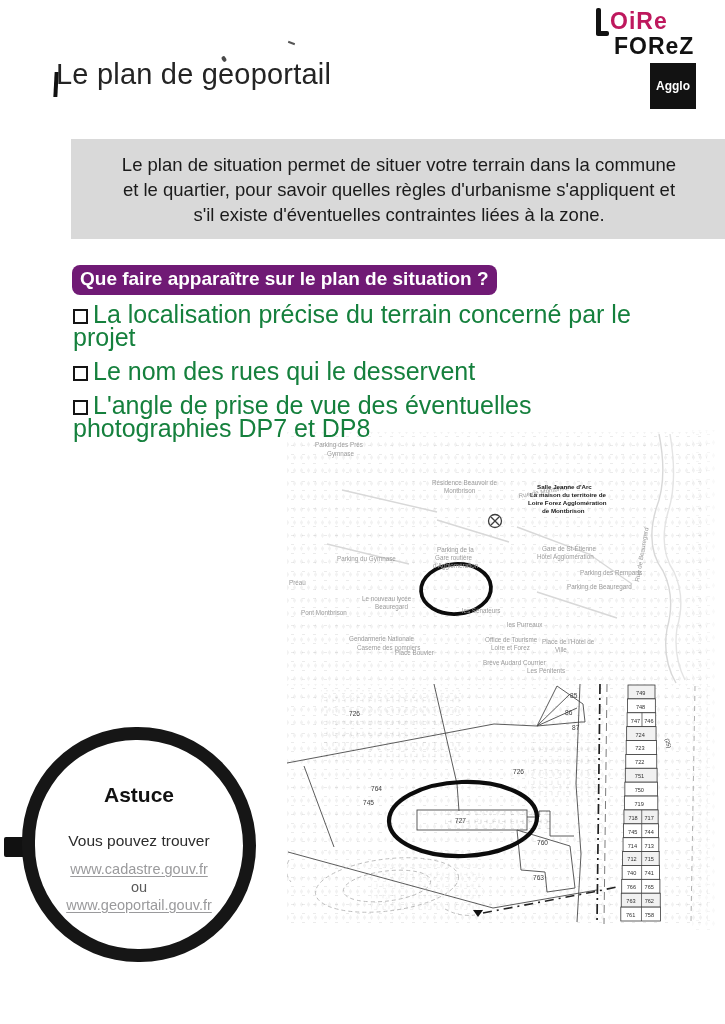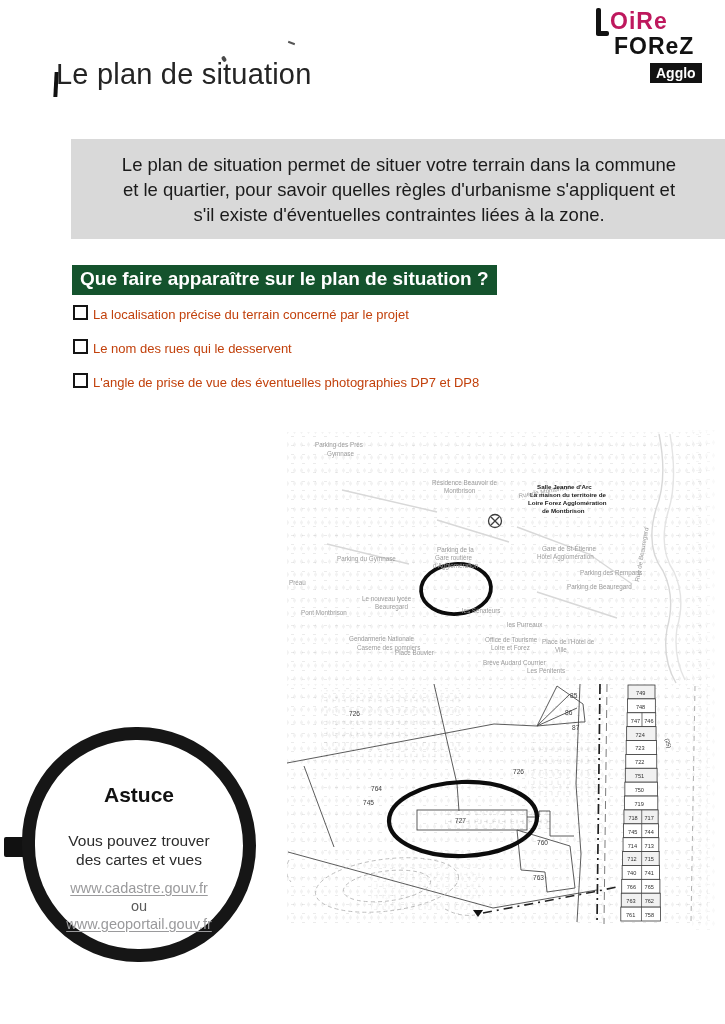--- a/index.html
+++ b/index.html
@@ -20,32 +20,32 @@
       background-size:11px 9px,7px 13px;background-position:0 0,4px 6px;}
 
   
   #page-title{left:56px;top:58px;font-size:29px;font-weight:500;color:#242424;letter-spacing:.2px;}
   #logo{left:588px;top:6px;width:120px;height:80px;}
   .logo-l-bar{position:absolute;left:8px;top:2px;width:5px;height:27px;background:#121212;border-radius:2px;}
   .logo-l-foot{position:absolute;left:8px;top:25px;width:13px;height:5px;background:#121212;border-radius:2px;}
   .logo-line1{position:absolute;left:22px;top:2px;font-size:23px;font-weight:800;color:#be185d;letter-spacing:1px;}
   .logo-line2{position:absolute;left:26px;top:27px;font-size:23px;font-weight:800;color:#121212;letter-spacing:1px;}
   .logo-badge{position:absolute;left:62px;top:57px;background:#121212;color:#fff;
-              font-size:14px;font-weight:700;padding:2px 6px;}
+              font-size:12px;font-weight:700;padding:16px 6px;}
 
   
   #intro-box{left:45px;top:139px;width:656px;height:100px;background:#d9d9d9;
              text-align:center;padding-top:13px;box-sizing:border-box;}
   #intro-box div{font-size:18.5px;line-height:25px;color:#1b1b1b;}
 
   
-  #check-heading{left:72px;top:265px;background:#14532d;color:#fff;font-size:19px;
-                 font-weight:700;padding:3px 8px 5px 8px;}
+  #check-heading{left:72px;top:265px;background:#701a75;color:#fff;font-size:19px;
+                 font-weight:700;padding:3px 8px 5px 8px;border-radius:8px;}
   #checklist{left:73px;top:303px;width:578px;}
-  .check-item{font-size:13px;line-height:23px;color:#c2410c;margin-bottom:11px;}
+  .check-item{font-size:25px;line-height:23px;color:#15803d;margin-bottom:11px;}
   .cbx{display:inline-block;width:11px;height:11px;border:2.4px solid #141414;
        margin-right:5px;transform:translateY(1px);}
 
   
   #map1{left:287px;top:432px;width:420px;height:253px;}
   #map2{left:287px;top:684px;width:421px;height:240px;}
   .m1lbl{font-size:6.3px;fill:#9b9b9b;}
   .m1lbl.dark{font-size:6.2px;fill:#202020;font-weight:700;}
   .m2lbl{font-size:6.6px;fill:#3c3c3c;}
   .strip-num{font-size:5.6px;fill:#303030;}
@@ -72,21 +72,21 @@
 
 <div id="page">
 
   <div class="abs artifact" style="left:54px;top:72px;width:4px;height:25px;transform:rotate(3deg);"></div>
   <div class="abs" style="left:288px;top:42px;width:7px;height:2px;background:#555;transform:rotate(20deg);"></div>
   <div class="abs" style="left:222px;top:56px;width:4px;height:6px;background:#4a4a4a;transform:rotate(-30deg);border-radius:2px;"></div>
   <div class="abs" style="left:705px;top:196px;width:3px;height:4px;background:#8a8a8a;"></div>
   <div class="abs noise-light" style="left:692px;top:430px;width:26px;height:500px;opacity:.5;"></div>
   <div class="abs" style="left:50px;top:901px;width:15px;height:2px;background:#5f5f5f;transform:rotate(-4deg);"></div>
 
-  <div class="abs" id="page-title">Le plan de situation</div>
+  <div class="abs" id="page-title">Le plan de geoportail</div>
   <div class="abs" id="logo">
     <span class="logo-l-bar"></span>
     <span class="logo-l-foot"></span>
     <span class="logo-line1">OiRe</span>
     <span class="logo-line2">FOReZ</span>
     <span class="logo-badge">Agglo</span>
   </div>
 
   <div class="abs noise" id="intro-box">
     <div>Le plan de situation permet de situer votre terrain dans la commune</div>
@@ -275,21 +275,20 @@
         </g>
       <text id="m2-note" class="strip-num" x="378" y="55" transform="rotate(75 378 55)">(25)</text>
     </svg>
   </div>
 
   <div class="abs artifact" id="tip-notch"></div>
   <div class="abs" id="tip-circle">
     <div id="tip-title">Astuce</div>
     <div class="tip-body">
       <div class="tip-line">Vous pouvez trouver</div>
-      <div class="tip-line">des cartes et vues</div>
     </div>
     <div class="tip-links">
       <div class="tip-link">www.cadastre.gouv.fr</div>
       <div class="tip-or">ou</div>
       <div class="tip-link">www.geoportail.gouv.fr</div>
     </div>
   </div>
 
 </div>
 

